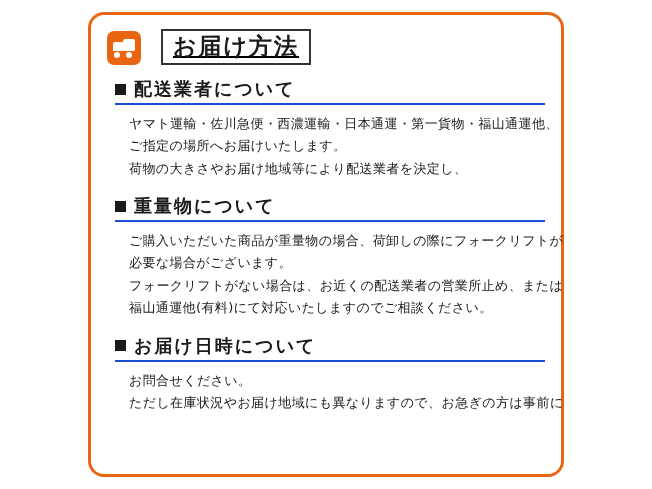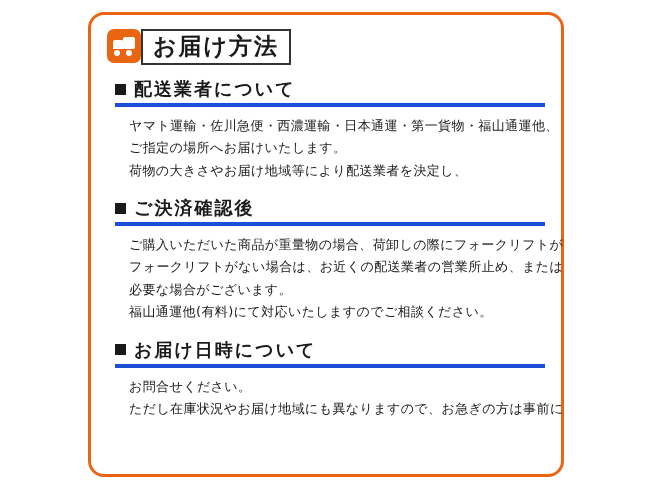--- a/index.html
+++ b/index.html
@@ -29,22 +29,23 @@
     border: 3px solid #ea6512;
     border-radius: 16px;
     background: #ffffff;
     box-sizing: border-box;
   }
   .title-row {
     position: absolute;
     left: 16px;
     top: 14px;
     display: flex;
-    align-items: flex-start;
-    gap: 0;
+    align-items: flex-end;
+    gap: 20px;
+    text-decoration: underline;
   }
   .truck-badge {
     width: 34px;
     height: 34px;
     border-radius: 7px;
     background: #ea6512;
     position: relative;
     flex: 0 0 auto;
   }
   .truck-badge .cab {
@@ -95,21 +96,21 @@
     margin-bottom: 14px;
   }
   .section:last-child { margin-bottom: 4px; }
   .sec-head {
     display: flex;
     align-items: center;
     font-size: 18px;
     font-weight: bold;
     color: #1a1a1a;
     letter-spacing: 2px;
-    border-bottom: 4px solid #1d4ed8;
+    border-bottom: 2px solid #1d4ed8;
     padding-bottom: 2px;
     margin-bottom: 8px;
     width: 100%;
     box-sizing: border-box;
   }
   .sec-head .sq {
     display: inline-block;
     width: 11px;
     height: 11px;
     background: #1a1a1a;
@@ -152,26 +153,26 @@
         <p class="para">
           <span class="ln">ヤマト運輸・佐川急便・西濃運輸・日本通運・第一貨物・福山通運他、</span>
           <span class="ln">ご指定の場所へお届けいたします。</span>
           <span class="ln">荷物の大きさやお届け地域等により配送業者を決定し、</span>
         </p>
       </div>
 
       <div class="section">
         <div class="sec-head">
           <span class="sq"></span>
-          <span>ご決済確認後</span>
+          <span>重量物について</span>
         </div>
         <p class="para">
           <span class="ln">ご購入いただいた商品が重量物の場合、荷卸しの際にフォークリフトが</span>
+          <span class="ln">必要な場合がございます。</span>
           <span class="ln">フォークリフトがない場合は、お近くの配送業者の営業所止め、または</span>
-          <span class="ln">必要な場合がございます。</span>
           <span class="ln">福山通運他(有料)にて対応いたしますのでご相談ください。</span>
         </p>
       </div>
 
       <div class="section">
         <div class="sec-head">
           <span class="sq"></span>
           <span>お届け日時について</span>
         </div>
         <p class="para">

